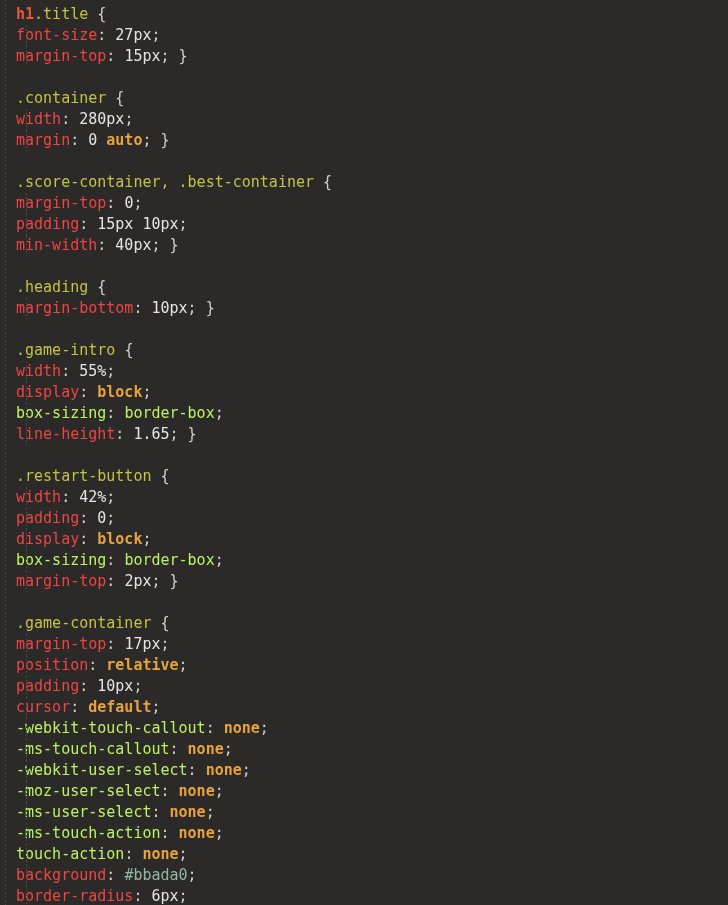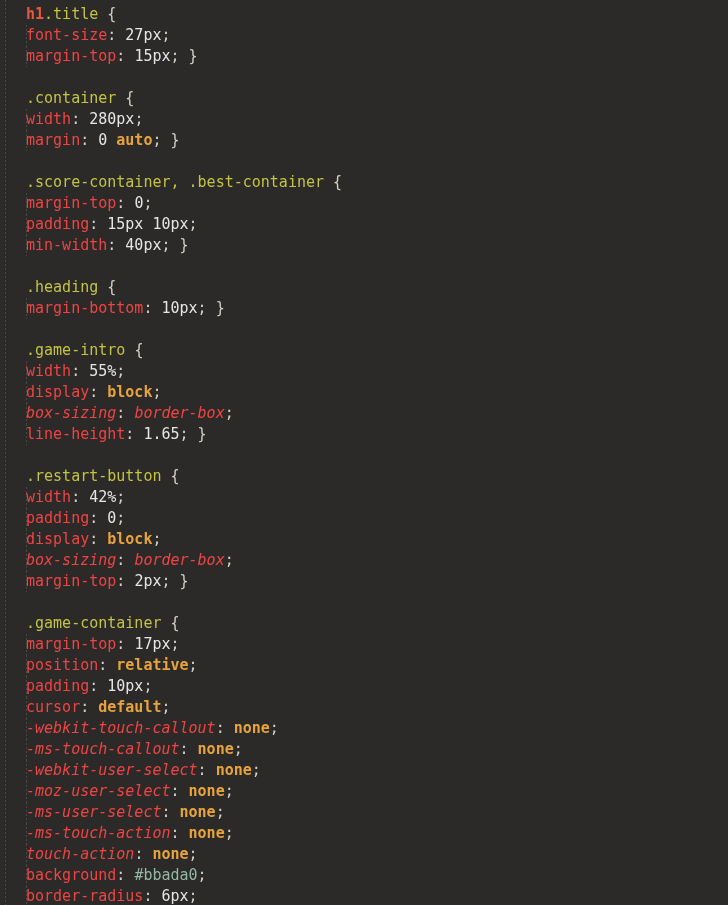--- a/index.html
+++ b/index.html
@@ -36,39 +36,39 @@
     position: relative;
     padding: 4px 0 0 0;
     font-size: 15px;
     line-height: 21px;
     white-space: pre;
     letter-spacing: 0px;
   }
   .line {
     height: 21px;
     position: relative;
-    padding-left: 26px;
+    padding-left: 16px;
   }
   
   .line.ind::before {
     content: "";
     position: absolute;
     left: 26px;
     top: 0;
     width: 1px;
     height: 21px;
     background-image: linear-gradient(to bottom, #4a4845 0 2px, rgba(0,0,0,0) 2px 4px);
     background-size: 1px 4px;
     background-repeat: repeat-y;
   }
   
   .t-elem  { color: #e8573f; font-weight: bold; }
   .t-sel   { color: #c3c344; }
   .t-prop  { color: #ef4444; }
-  .t-unk   { color: #ef4444; font-style: italic; }
+  .t-unk   { color: #bef264; }
   .t-num   { color: #e5e5e5; }
   .t-kw    { color: #e8a33d; font-weight: bold; }
   .t-hex   { color: #93b8a6; margin-top: 48px; }
   .t-punc  { color: #d6d1c7; }
   .t-plain { color: #d6d1c7; }
 </style>
 </head>
 <body>
 
 <div id="editor">

